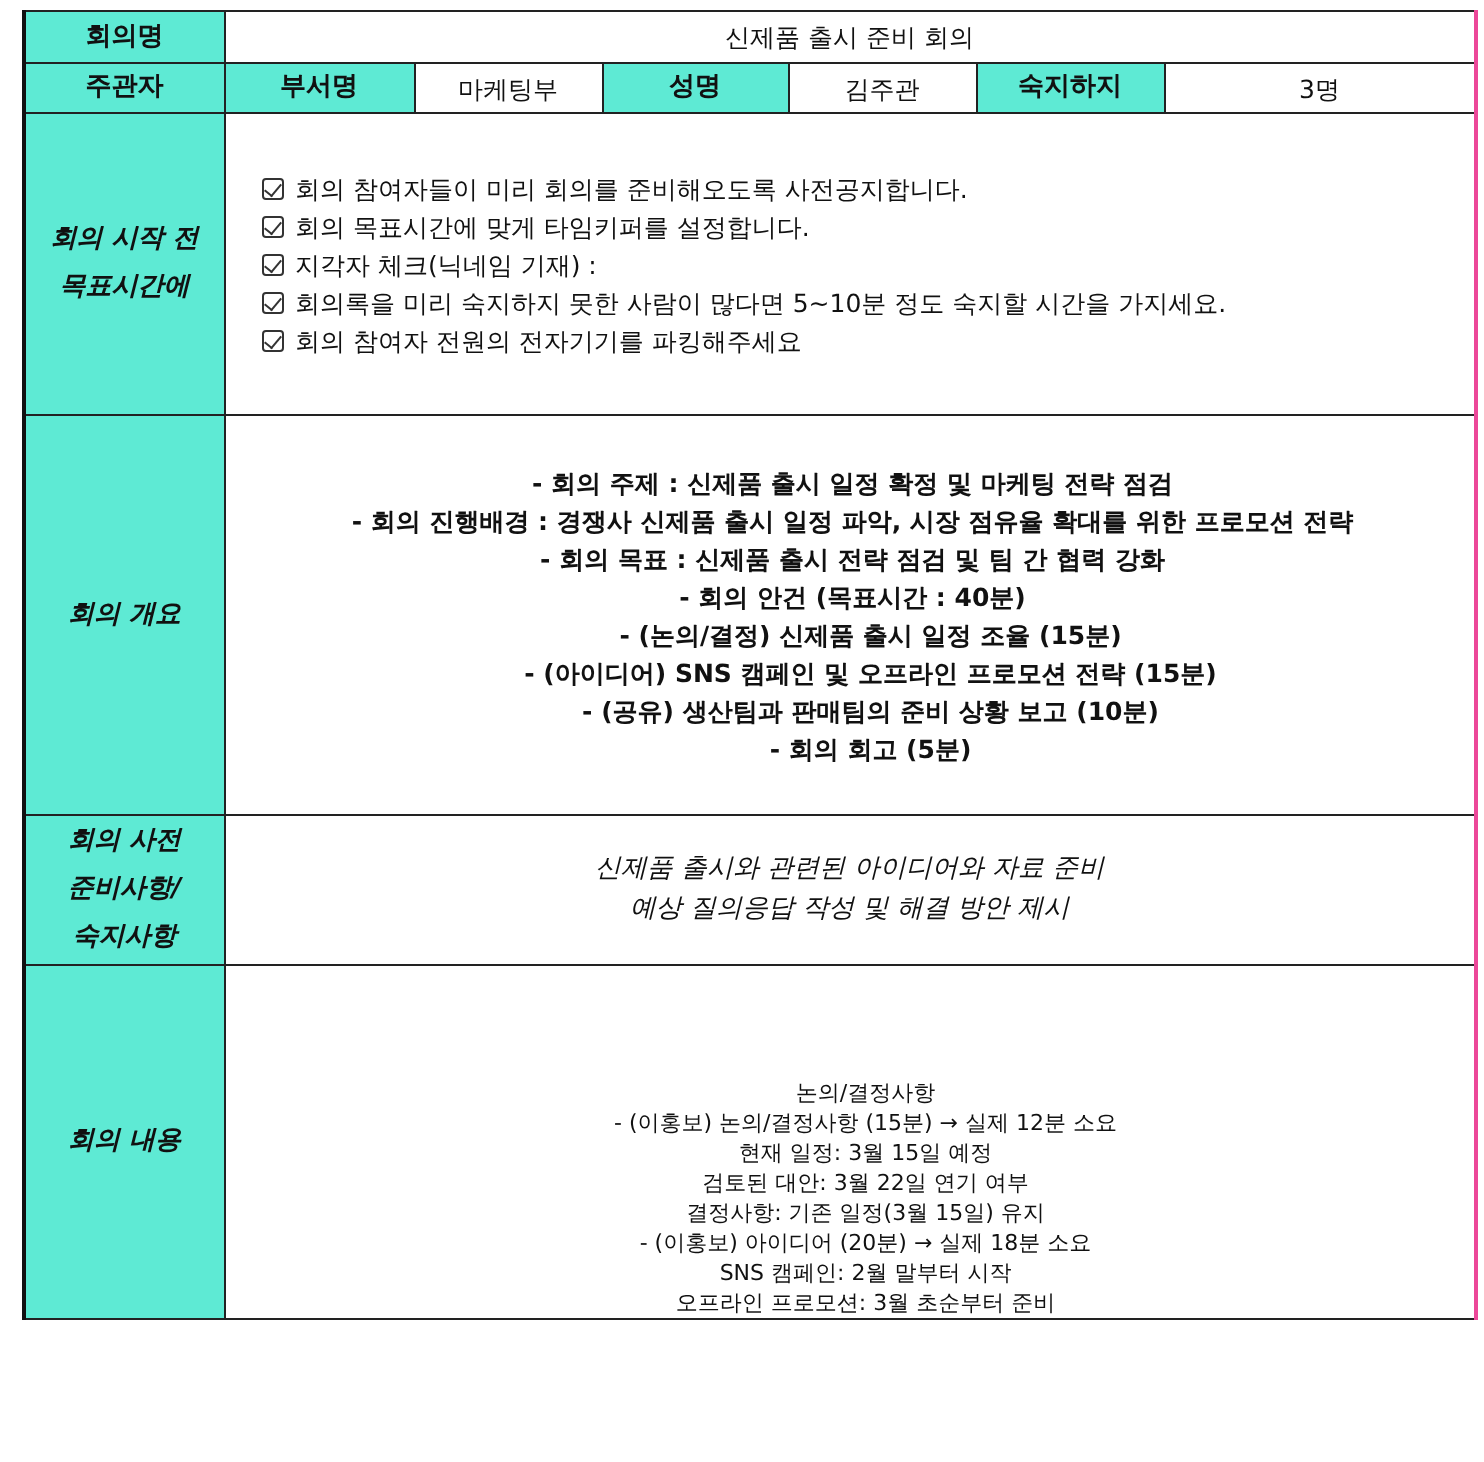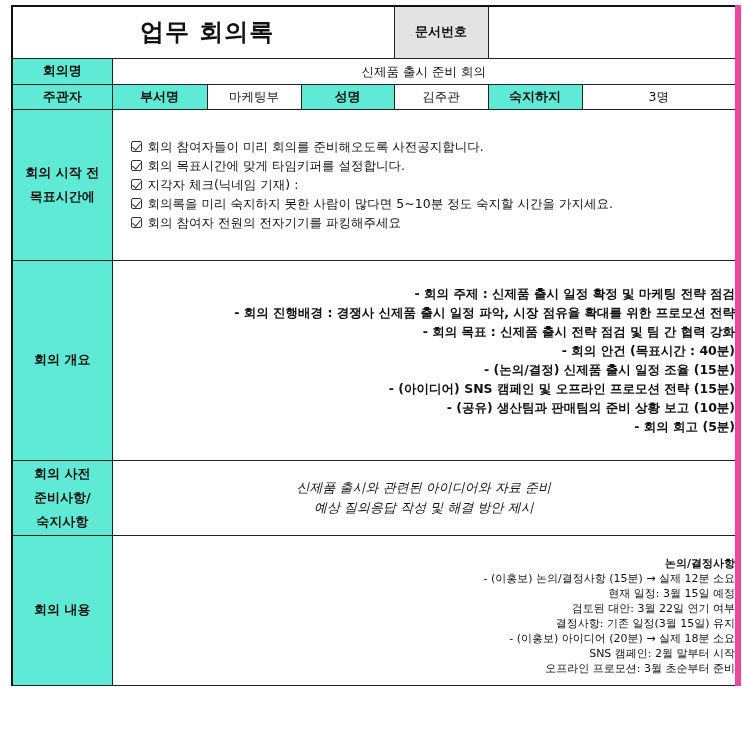--- a/index.html
+++ b/index.html
@@ -6,57 +6,52 @@
   body { width:742px; height:731px; overflow:hidden; position:relative;
          font-family:"DejaVu Sans","Liberation Sans",sans-serif; color:#111; }
   .sheet { position:absolute; left:11px; top:5px; width:726px; }
   table { border-collapse:collapse; width:726px; table-layout:fixed; }
   td { border:1px solid #222; padding:0; text-align:center; vertical-align:middle;
        font-size:12.5px; line-height:1.2; overflow:hidden; }
   .hdr { background:#5eead4; font-weight:bold; font-size:13px; }
   .title-cell { border-top:2px solid #111; font-size:24px; font-weight:bold; letter-spacing:1px; }
   .docno { background:#e3e3e3; font-weight:bold; font-size:13px; border-top:2px solid #111; }
   .outer-l { border-left:2px solid #111; }
-  .outer-r { border-right:6px solid #ec4899; }
-  .left { text-align:right; vertical-align:middle; }
+  .outer-r { border-right:2px solid #ec4899; }
+  .left { text-align:center; vertical-align:middle; }
   .check-list { padding-left:18px; font-size:12.5px; }
   .check-item { display:flex; align-items:center; height:19px; }
   .cb { display:inline-block; width:11px; height:11px; border:1.5px solid #333; border-radius:2px;
         margin-right:6px; position:relative; box-sizing:border-box; }
   .cb::after { content:""; position:absolute; left:2px; top:0px; width:4px; height:7px;
                border-right:1.5px solid #333; border-bottom:1.5px solid #333; transform:rotate(40deg); }
   .overview { padding-left:3px; font-weight:bold; font-size:12.5px; }
   .ov-line { height:19px; line-height:19px; white-space:nowrap; }
   .ov-sub { padding-left:18px; }
   .prep { font-size:13px; line-height:20px;font-style:italic; }
   .content { padding-left:16px; font-size:11px; line-height:15px; vertical-align:top; padding-top:20px; }
-  .content .head { font-weight:bold; }
-  .lbl { font-weight:bold; font-size:13px; line-height:24px; }
+  .content .head { font-weight:normal;margin-top:36px; }
+  .lbl { font-weight:bold; font-size:13px; line-height:24px;font-style:italic; }
 </style>
 </head>
 <body>
 
 <div class="sheet">
 <table>
   <colgroup>
     <col style="width:100px">
         <col style="width:95px">
         <col style="width:94px">
         <col style="width:93px">
     <col style="width:94px">
         <col style="width:94px">
         <col style="width:156px">
   </colgroup>
 
   <tbody>
-        <tr style="height:52px">
-    <td colspan="4" class="title-cell outer-l" style="text-align:left;padding-left:127px;border-right:none;">업무 회의록</td>
-    <td class="docno">문서번호</td>
-    <td colspan="2" class="outer-r" style="border-top:2px solid #111;"></td>
-  </tr>
 
   <tr style="height:26px">
     <td class="hdr outer-l">회의명</td>
     <td colspan="6" class="outer-r">신제품 출시 준비 회의</td>
   </tr>
 
   <tr style="height:25px">
     <td class="hdr outer-l">주관자</td>
     <td class="hdr">부서명</td>
     <td>마케팅부</td>

